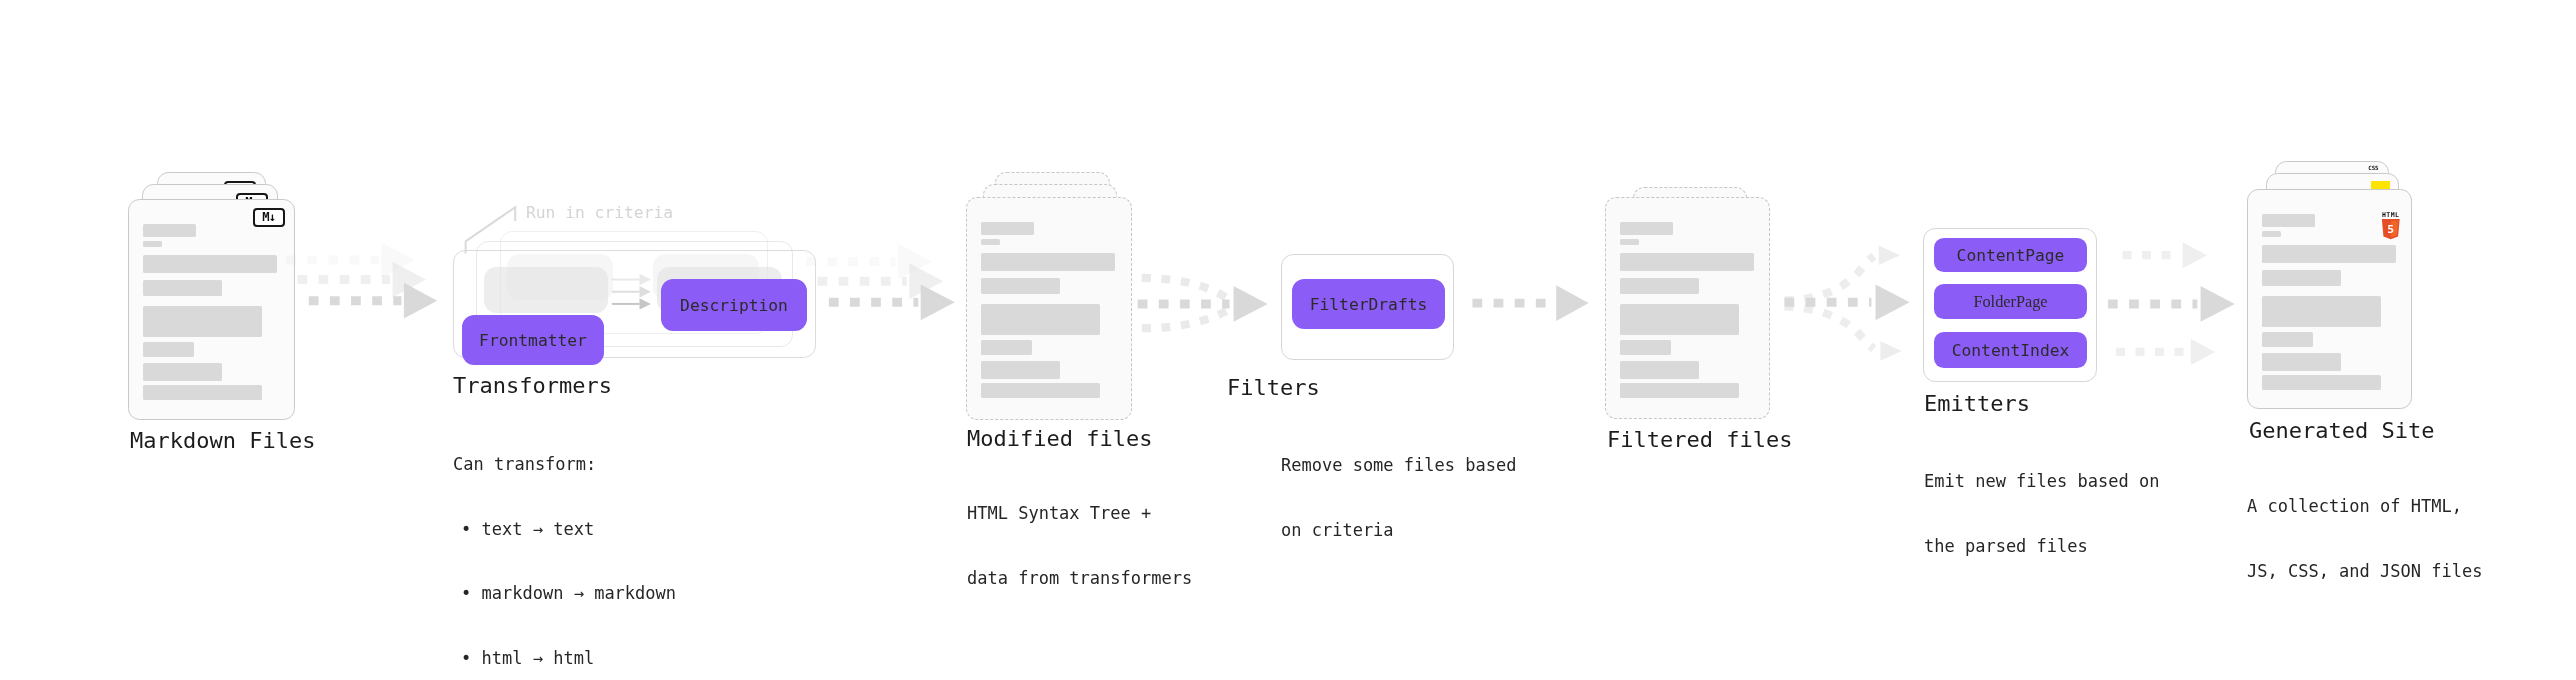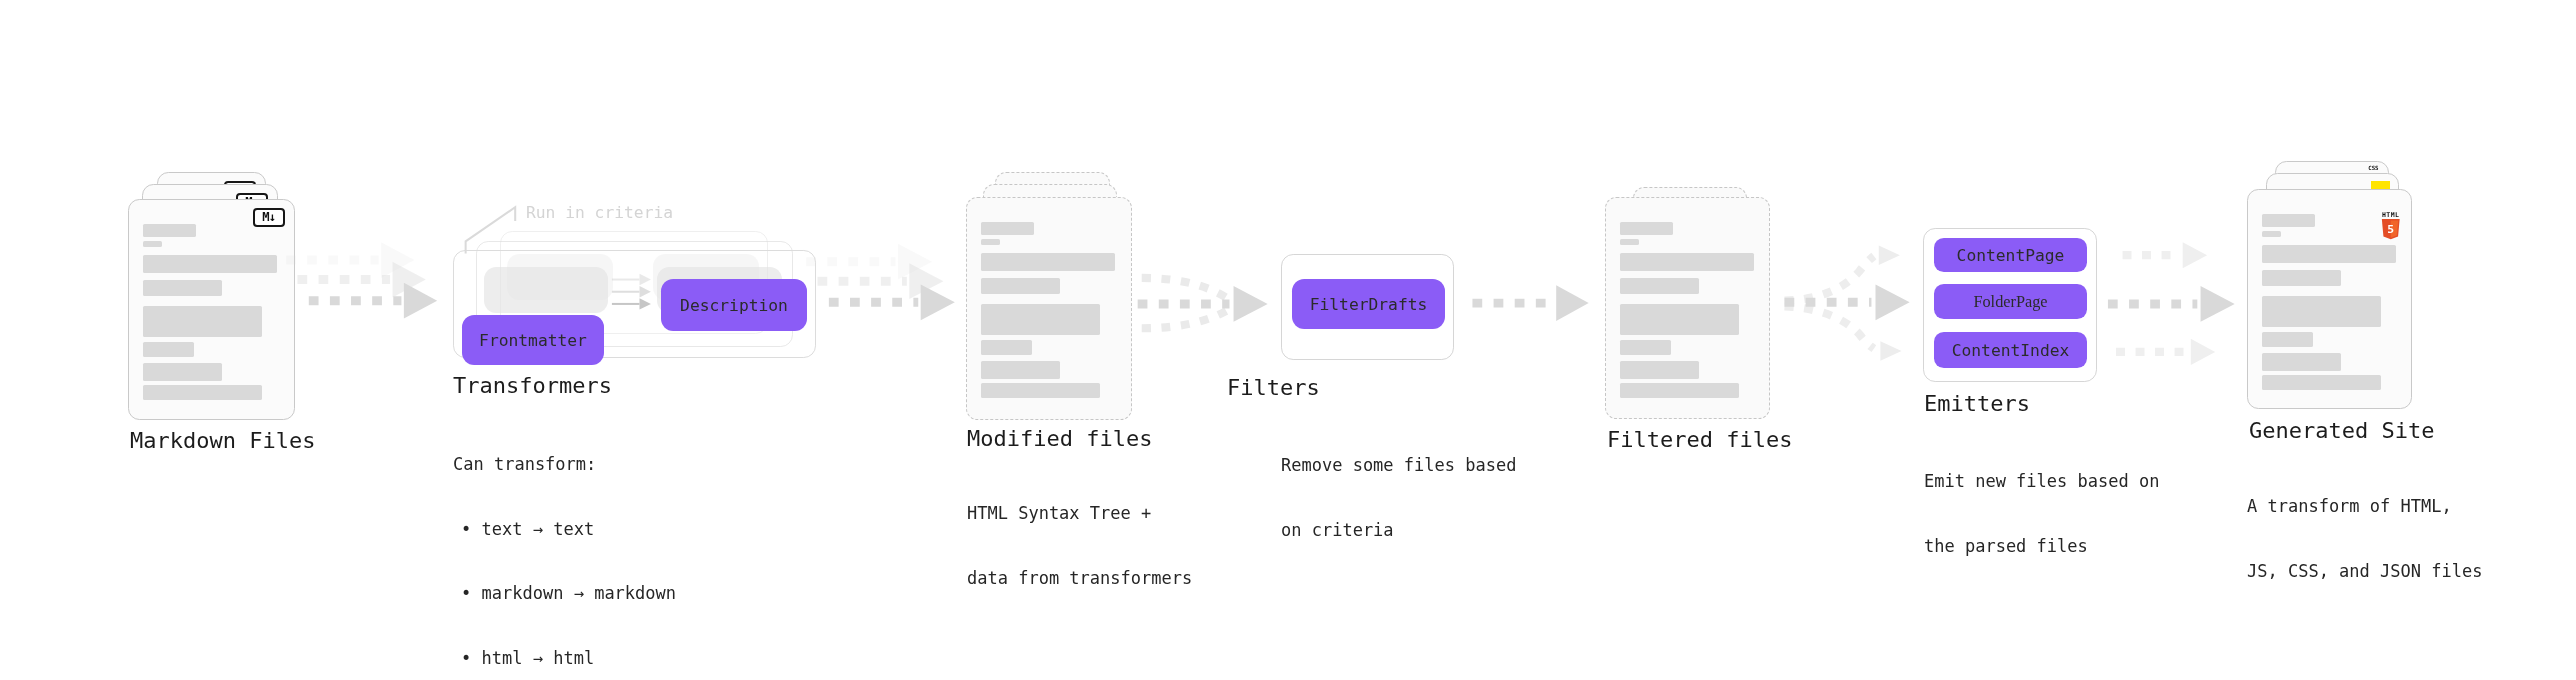--- a/index.html
+++ b/index.html
@@ -191,21 +191,21 @@
         <div class="bar" style="left: 14px; top: 41px; width: 18.7px; height: 5.7px;"></div>
         <div class="bar" style="left: 14px; top: 55px; width: 134px; height: 18px;"></div>
         <div class="bar" style="left: 14px; top: 80px; width: 79px; height: 16.3px;"></div>
         <div class="bar" style="left: 14px; top: 106px; width: 119px; height: 31px;"></div>
         <div class="bar" style="left: 14px; top: 142px; width: 51px; height: 14.6px;"></div>
         <div class="bar" style="left: 14px; top: 163px; width: 79px; height: 18px;"></div>
         <div class="bar" style="left: 14px; top: 185px; width: 119px; height: 15.4px;"></div>
       </div>
     <div class="stage-label" style="left:2249px;top:418px;">Generated Site</div>
     <div class="stage-desc" style="left:2247px;top:453px;">
-      <div>A transform of HTML,</div>
+      <div>A collection of HTML,</div>
       <div>JS, CSS, and JSON files</div>
     </div>
   </div>
 
   <svg class="overlay" width="2576" height="681" viewBox="0 0 3170 838">
 
     <path d="M573,312 L573,297 L634,255 L634,272" fill="none" stroke="#dadada" stroke-width="2.5"></path>
 
     <g fill="none">
       <g opacity="0.40">

